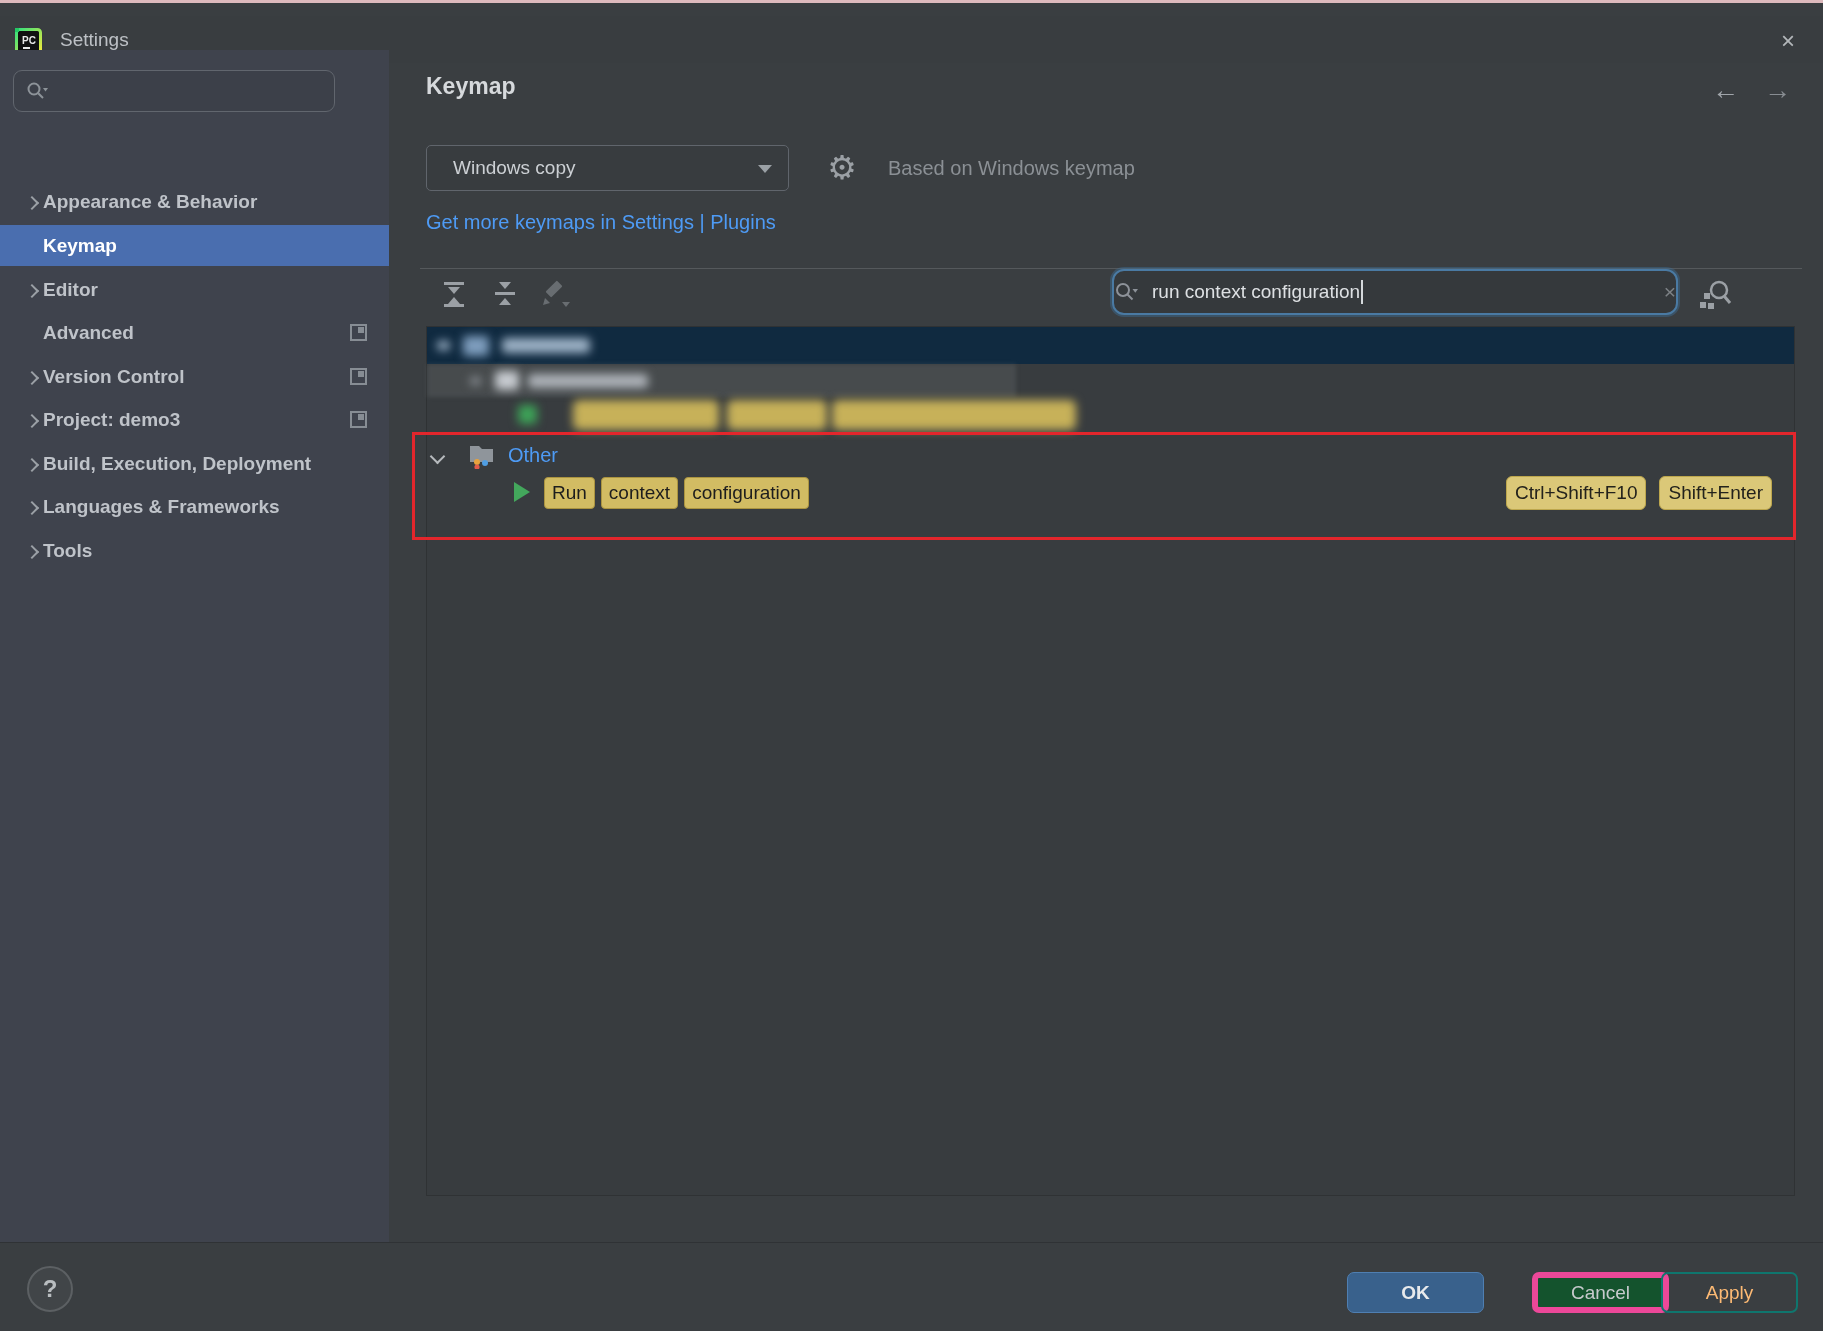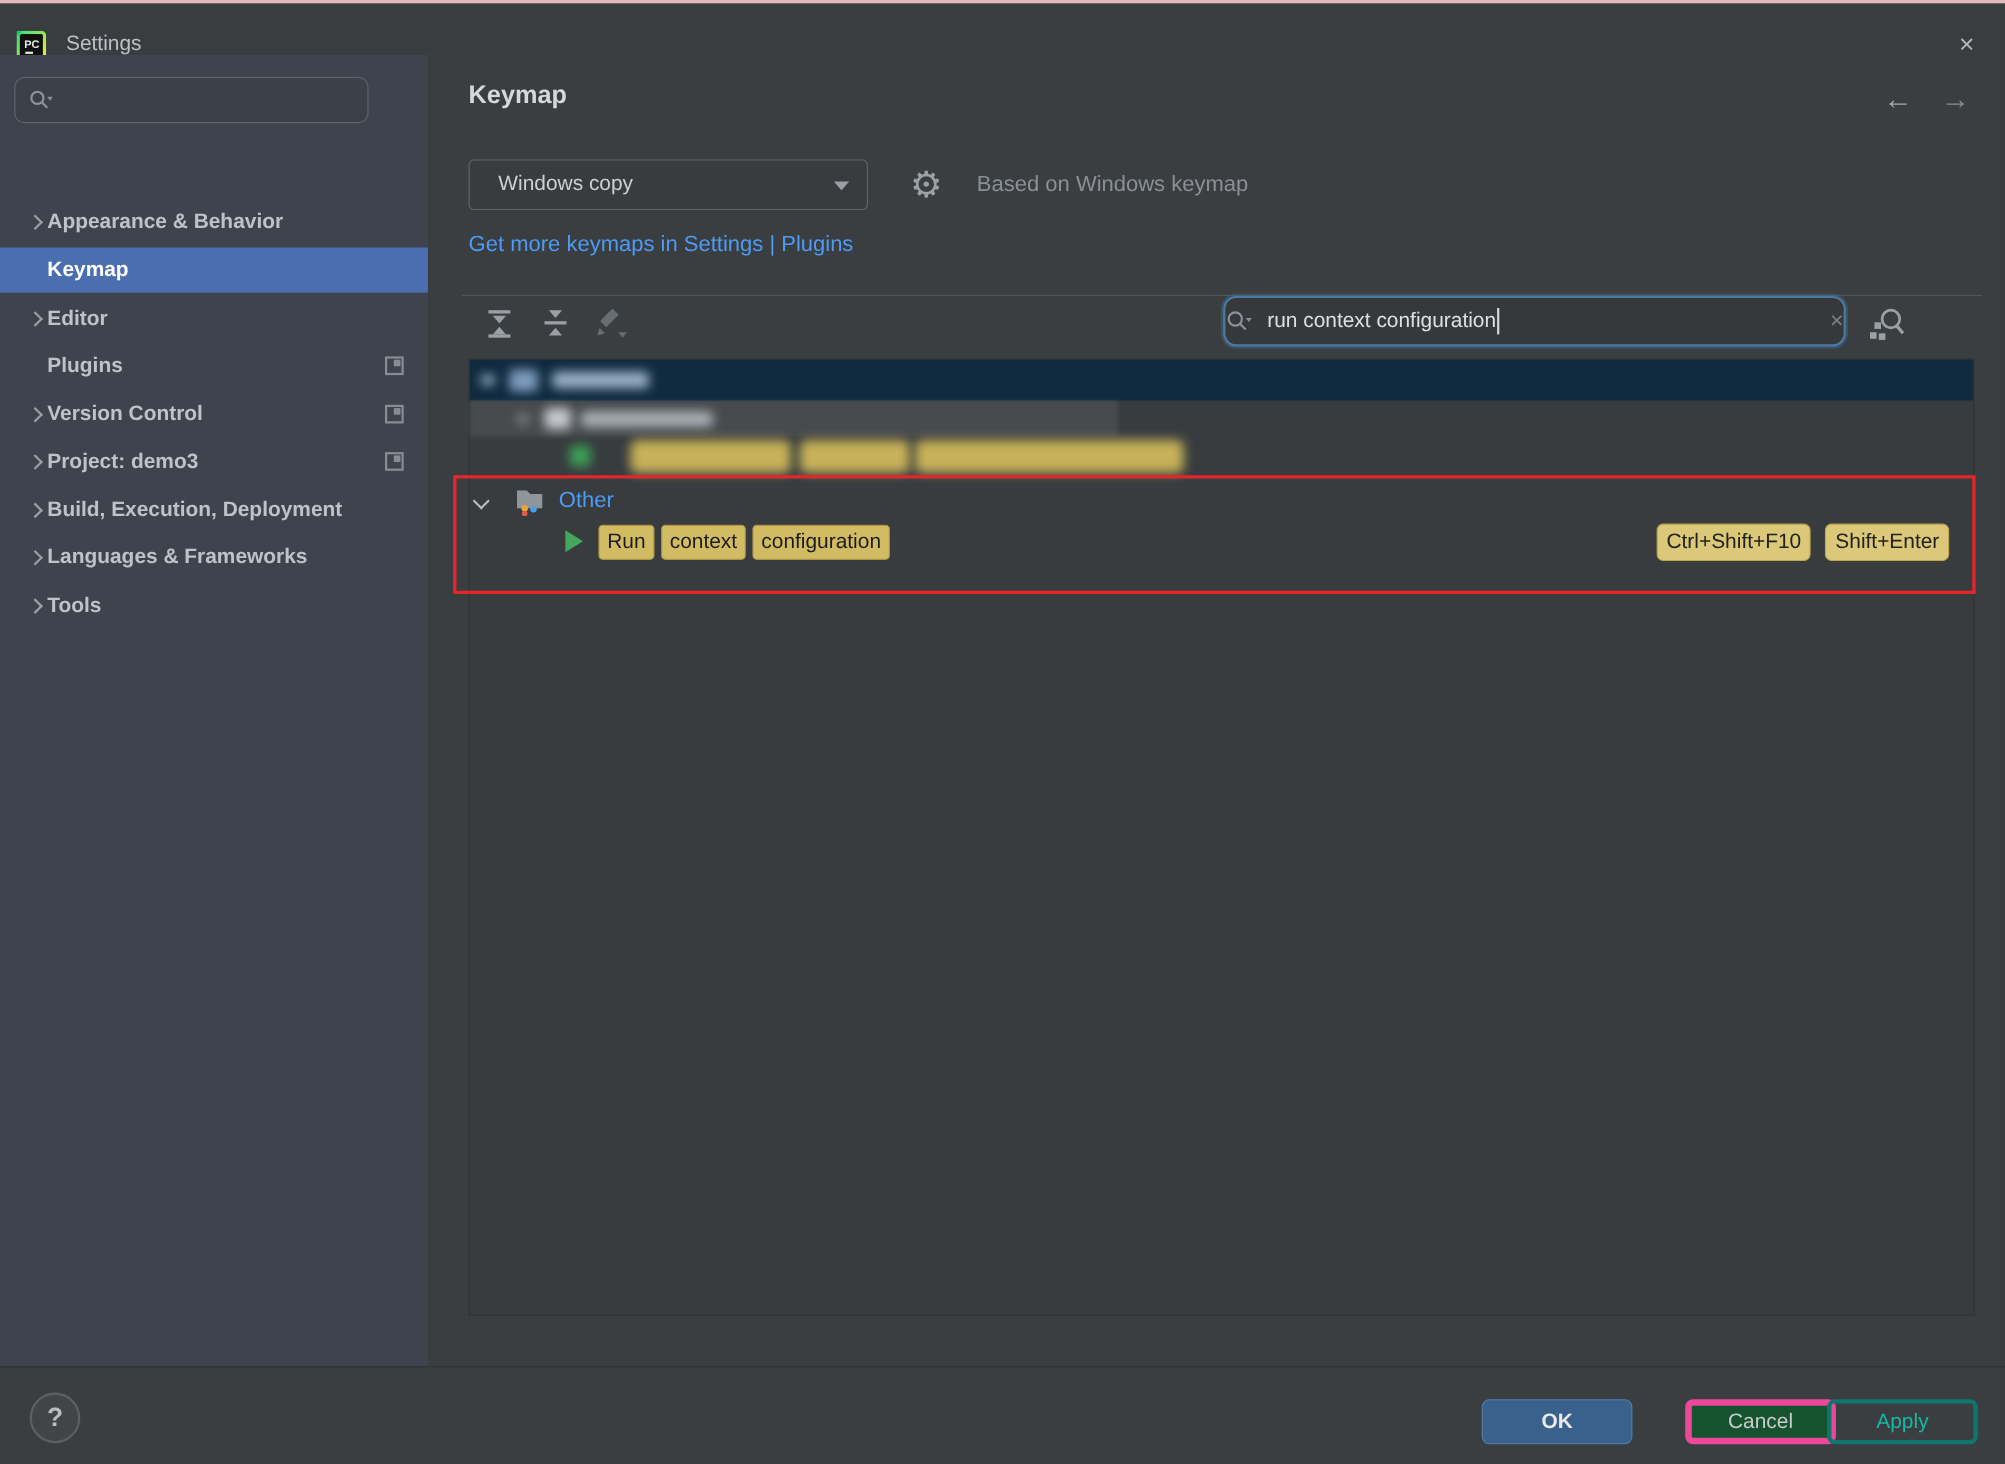--- a/index.html
+++ b/index.html
@@ -76,21 +76,21 @@
 
   
   .footer-line{left:0;top:1242px;width:1823px;height:1px;background:#2f3235;}
   .help{left:27px;top:1266px;width:42px;height:42px;border-radius:50%;border:2px solid #5c6063;
         background:#414548;color:#b9bdc0;font-size:24px;font-weight:bold;
         display:flex;align-items:center;justify-content:center;}
   .btn{top:1272px;width:137px;height:41px;border-radius:7px;box-sizing:border-box;
        display:flex;align-items:center;justify-content:center;font-size:19px;}
   .btn-ok{left:1347px;background:#39618c;border:1px solid #4f7fb2;color:#e8eaec;font-weight:bold;}
   .btn-cancel{left:1532px;background:#14532d;border:6px solid #ec4899;color:#c7cacd;}
-  .btn-apply{left:1661px;background:transparent;border:4px solid #0f766e;color:#14b8a6;}
+  .btn-apply{left:1661px;background:transparent;border:2px solid #0f766e;color:#fdba74;}
 
   svg{display:block;}
 </style>
 </head>
 <body>
 
 <div class="stage">
 
   <div class="abs top-strip"></div>
   <div class="abs titlebar">
@@ -128,21 +128,21 @@
     <div class="abs side-item sel" style="top:175px">
       <span class="no-chev"></span>
       <span>Keymap</span>
     </div>
     <div class="abs side-item" style="top:219px">
       <span class="chev"><span class="chevR"></span></span>
       <span>Editor</span>
     </div>
     <div class="abs side-item" style="top:262px">
       <span class="no-chev"></span>
-      <span>Plugins</span>
+      <span>Advanced</span>
       <span class="side-badge"></span>
     </div>
     <div class="abs side-item" style="top:306px">
       <span class="chev"><span class="chevR"></span></span>
       <span>Version Control</span>
       <span class="side-badge"></span>
     </div>
     <div class="abs side-item" style="top:349px">
       <span class="chev"><span class="chevR"></span></span>
       <span>Project: demo3</span>

